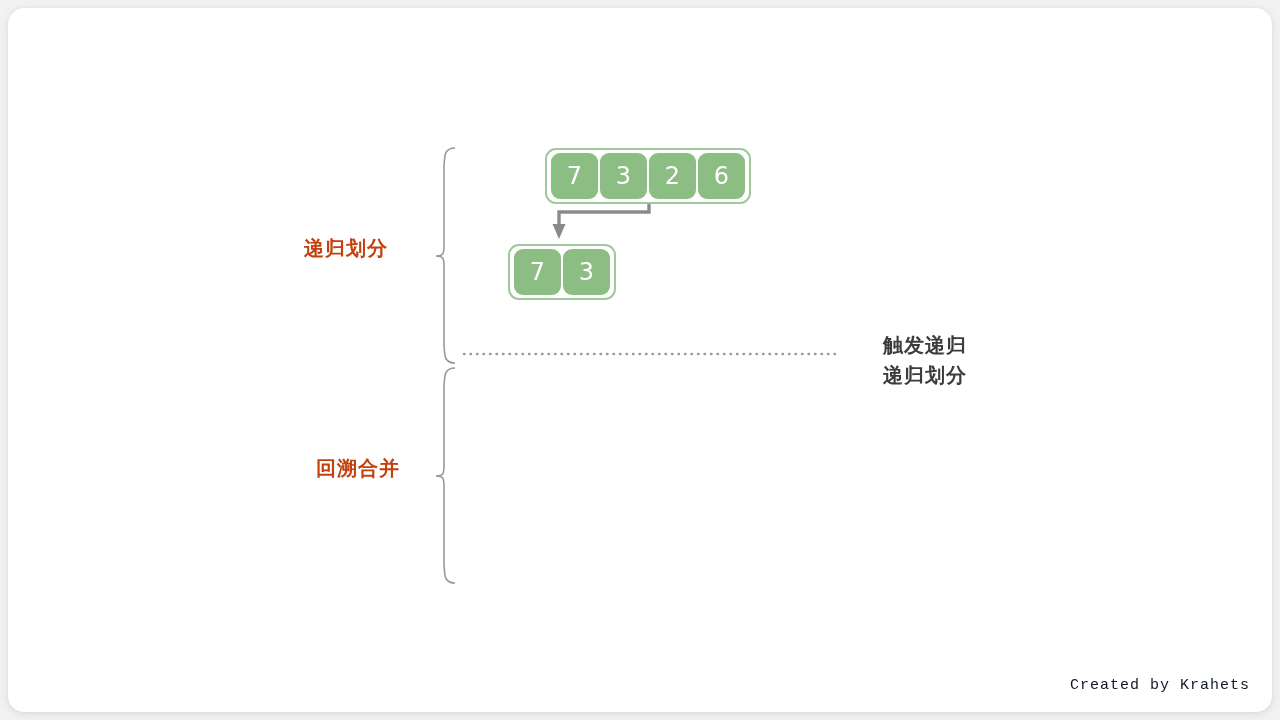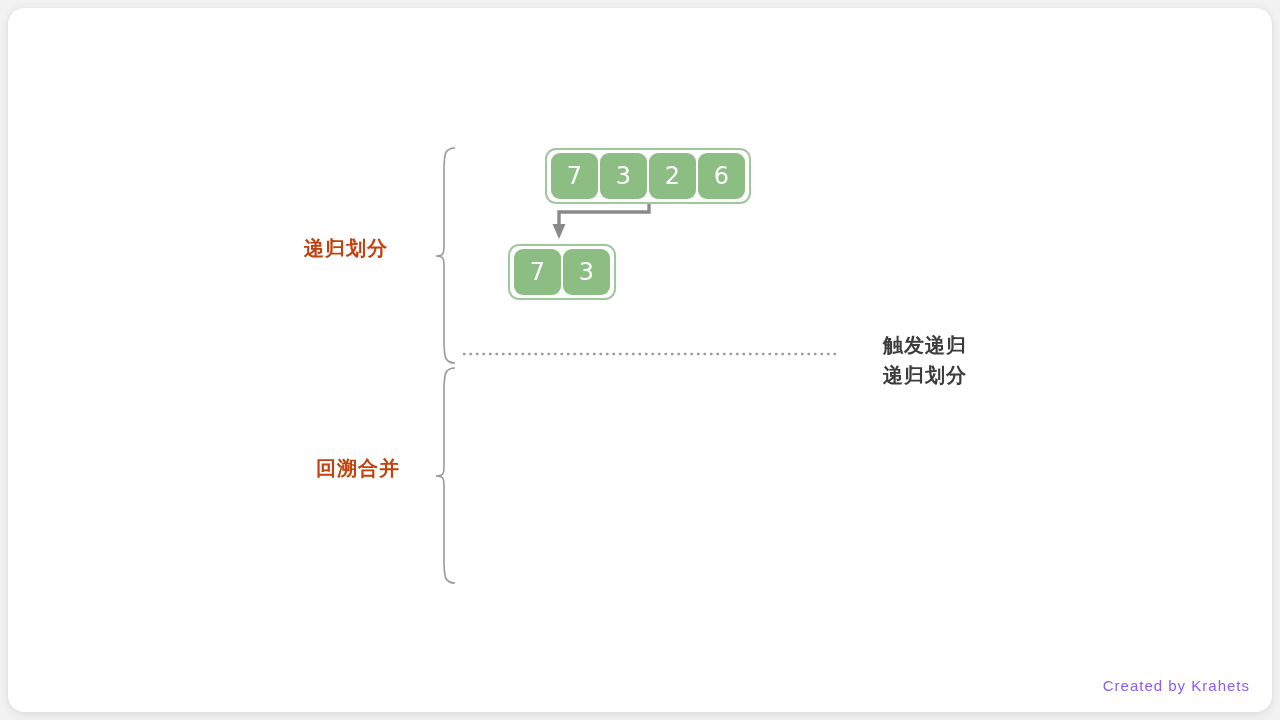--- a/index.html
+++ b/index.html
@@ -85,23 +85,23 @@
     font-weight: normal;
     font-family: "DejaVu Sans", "Liberation Sans", sans-serif;
   }
   #array-top    { left: 537px; top: 140px; }
   #array-left   { left: 500px; top: 236px; }
 
   #watermark {
     position: absolute;
     right: 22px;
     bottom: 18px;
-    font-family: Liberation Sans, sans-serif;
+    font-family: Liberation Mono, monospace;
     font-size: 15px;
-    color: #8b5cf6;
+    color: #0f172a;
     letter-spacing: 1px;
     white-space: nowrap;
   }
 </style>
 </head>
 <body>
 
 <div id="canvas">
   <div id="card">
 

